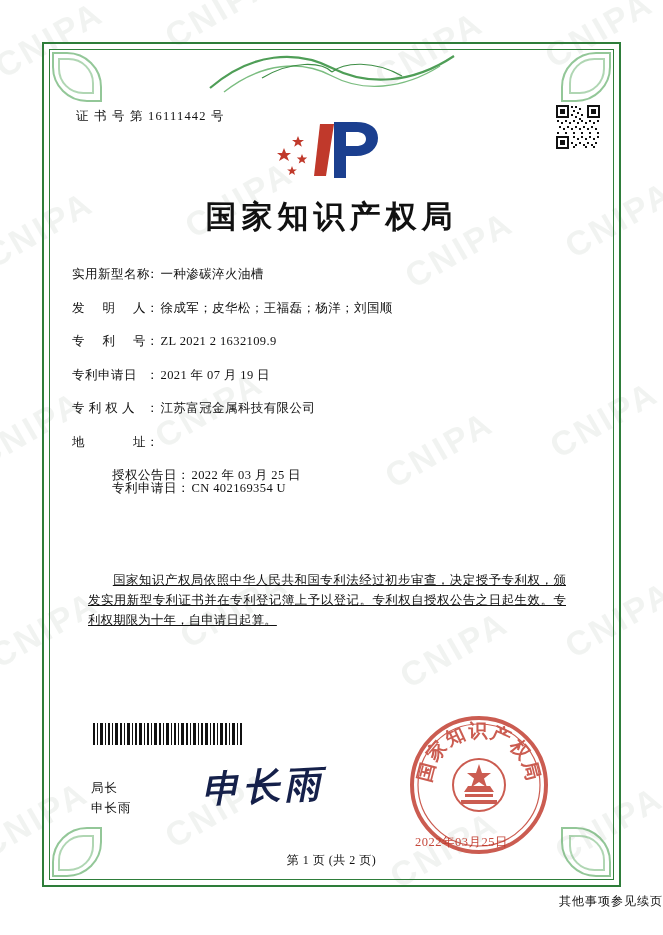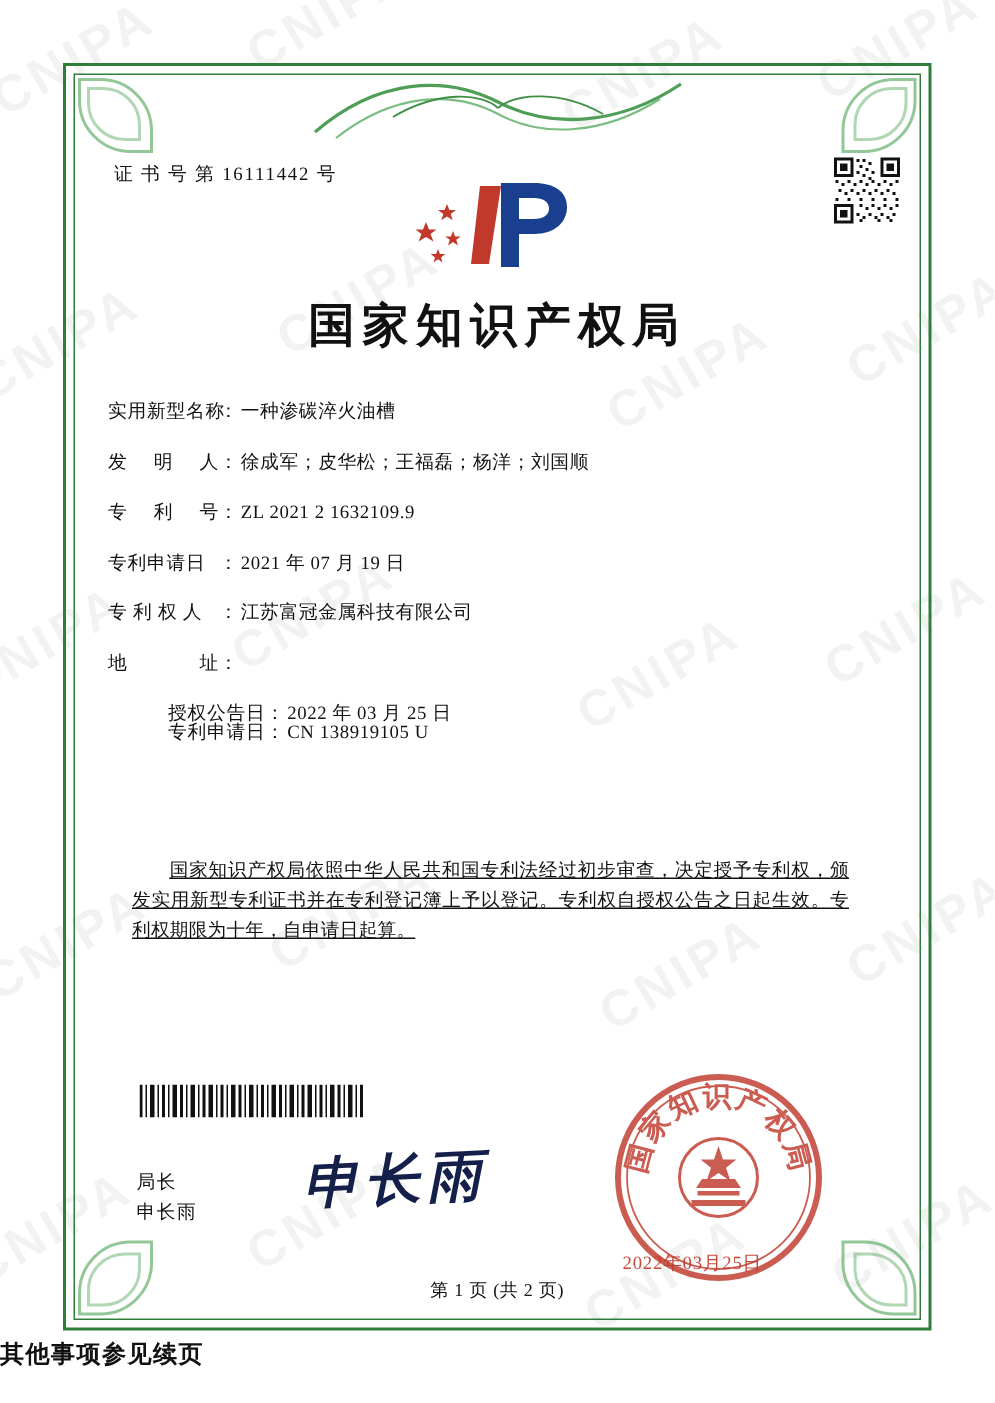--- a/index.html
+++ b/index.html
@@ -236,26 +236,25 @@
     text-align: center;
     font-size: 12px;
     color: #111;
     letter-spacing: 0.5px;
   }
 
   .footnote {
     position: absolute;
     left: 0; right: 0;
     top: 893px;
-    text-align: left;
-    font-size: 16px;
+    text-align: right;
+    font-size: 12px;
     color: #111;
     letter-spacing: 1px;
     z-index: 2;
-    font-weight: bold;
   }
 </style>
 </head>
 <body>
 
 <div class="watermark-layer" id="wm-layer">
     <div class="wm" style="left: -10px; top: 20px;">CNIPA</div>
     <div class="wm" style="left: 160px; top: -10px;">CNIPA</div>
     <div class="wm" style="left: 370px; top: 30px;">CNIPA</div>
     <div class="wm" style="left: 540px; top: 10px;">CNIPA</div>
@@ -446,21 +445,21 @@
         <span>址</span>
       </span>
       <span class="f-colon">：</span>
     </div>
 
     <div class="grant-row">
       <span>
         <span class="f-label">授权公告日</span><span class="f-colon">：</span><span class="f-value">2022 年 03 月 25 日</span>
       </span>
       <span class="second">
-        <span class="f-label">专利申请日</span><span class="f-colon">：</span><span class="f-value">CN 138919105 U</span>
+        <span class="f-label">专利申请日</span><span class="f-colon">：</span><span class="f-value">CN 402169354 U</span>
       </span>
     </div>
   </div>
 
   <div class="para p1"><span class="indent"></span><span>国家知识产权局依照中华人民共和国专利法经过初步审查，决定授予专利权，颁发实用新型专利证书并在专利登记簿上予以登记。专利权自授权公告之日起生效。专利权期限为十年，自申请日起算。</span></div>
 
   <div class="barcode">
     <svg width="150" height="22" viewBox="0 0 150 22">
       <g fill="#111">
         <rect x="0" y="0" width="2" height="22"></rect>

